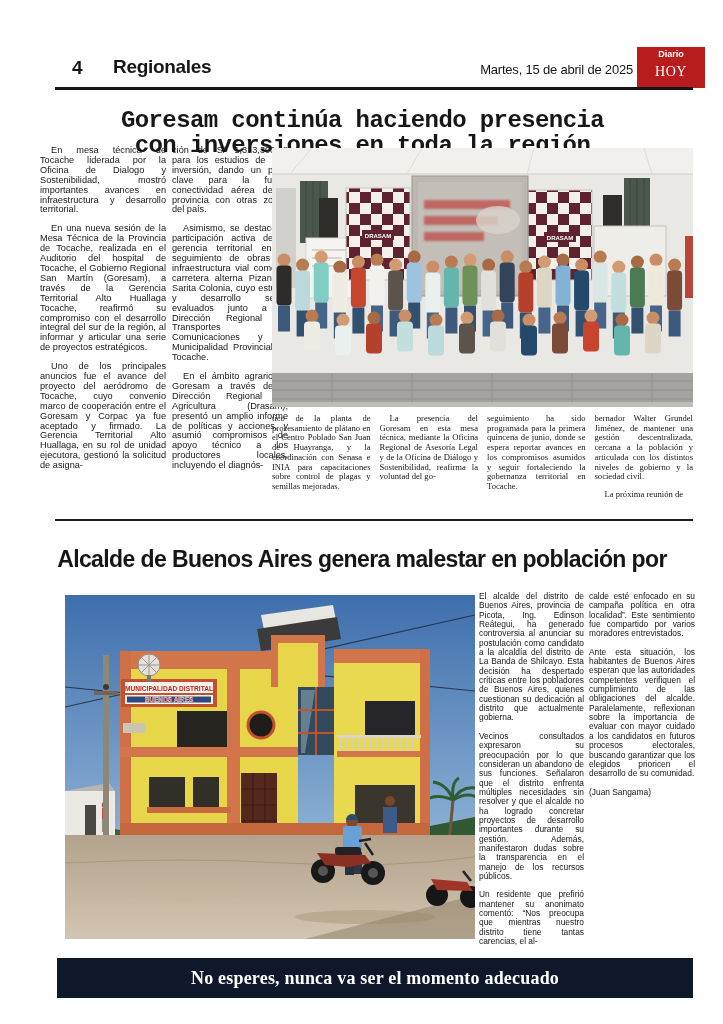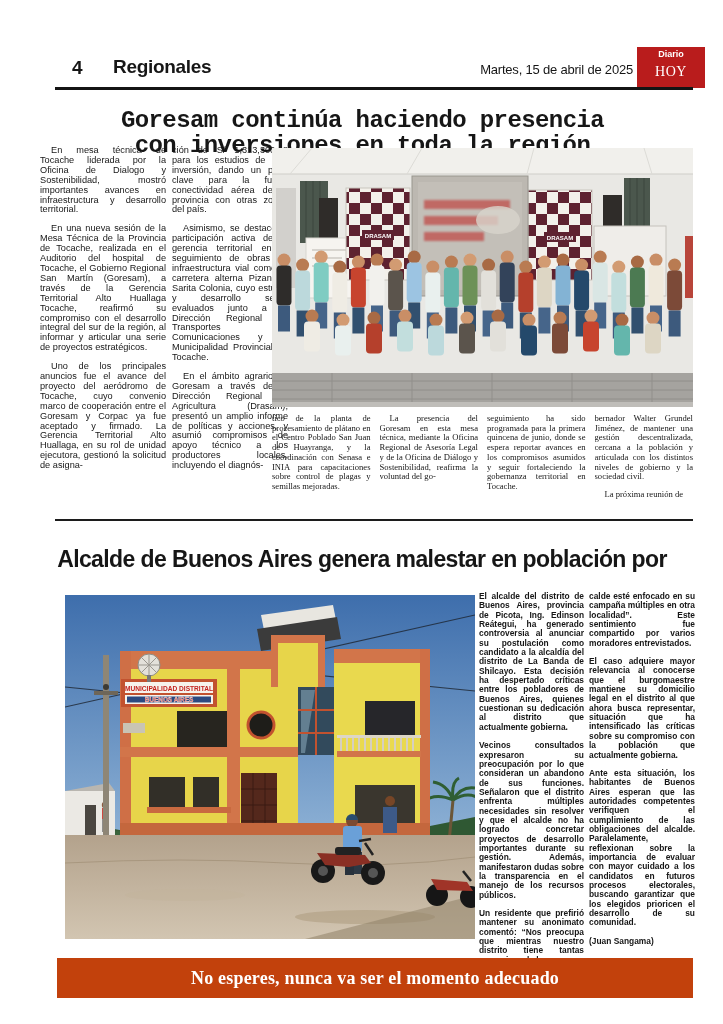--- a/index.html
+++ b/index.html
@@ -29,23 +29,23 @@
   .ph1{left:272px;top:148px;width:421px;height:259px;}
   .ph1 svg,.ph2 svg{display:block;width:100%;height:100%;}
   .a1row{left:272px;top:414px;width:421px;height:100px;display:flex;gap:9px;}
   .a1row .c{flex:1;font-size:8.6px;line-height:9.7px;text-align:justify;overflow:hidden;}
   .a1row p{margin:0 0 8px 0;font-family:Liberation Serif, serif;}
   
   .ph2{left:65px;top:595px;width:410px;height:344px;}
   .a2col{font-size:8.4px;line-height:9.35px;text-align:justify;overflow:hidden;}
   .a2c1{left:479px;top:592px;width:105px;height:372px;}
   .a2c2{left:589px;top:592px;width:106px;height:372px;}
-  .a2col p{margin:0 0 9px 0;font-weight:bold;}
-  
-  .banner{left:57px;top:958px;width:636px;height:40px;background:#c2410c;
+  .a2col p{margin:0 0 9px 0;}
+  
+  .banner{left:57px;top:958px;width:636px;height:40px;background:#0f172a;
           display:flex;align-items:center;justify-content:center;}
   .banner span{font-family:"Liberation Serif",serif;font-weight:bold;font-size:18px;color:#fff;letter-spacing:.2px;}
 </style>
 </head>
 <body>
 
 <div class="abs pageno">4</div>
 <div class="abs section">Regionales</div>
 <div class="abs date">Martes, 15 de abril de 2025</div>
 <div class="abs logo">
@@ -339,21 +339,20 @@
   </g>
 </svg>
 </figure>
 
 <div class="abs a2col a2c1">
   <p>El alcalde del distrito de Buenos Aires, provincia de Picota, Ing. Edinson Reátegui, ha generado controversia al anunciar su postulación como candidato a la alcaldía del distrito de La Banda de Shilcayo. Esta decisión ha despertado críticas entre los pobladores de Buenos Aires, quienes cuestionan su dedicación al distrito que actualmente gobierna.</p>
   <p class="tight">Vecinos consultados expresaron su preocupación por lo que consideran un abandono de sus funciones. Señalaron que el distrito enfrenta múltiples necesidades sin resolver y que el alcalde no ha logrado concretar proyectos de desarrollo importantes durante su gestión. Además, manifestaron dudas sobre la transparencia en el manejo de los recursos públicos.</p>
   <p class="tight">Un residente que prefirió mantener su anonimato comentó: “Nos preocupa que mientras nuestro distrito tiene tantas carencias, el al-</p>
 </div>
 <div class="abs a2col a2c2">
-  <p>calde esté enfocado en su campaña múltiples en otra localidad”. Este sentimiento fue compartido por varios moradores entrevistados.</p>
-  <p>El caso adquiere mayor relevancia al conocerse que el burgomaestre mantiene su domicilio legal en el distrito al que ahora busca representar, situación que ha intensificado las críticas sobre su compromiso con la población que actualmente gobierna.</p>
+  <p>calde esté enfocado en su campaña política en otra localidad”. Este sentimiento fue compartido por varios moradores entrevistados.</p>
   <p class="tight">Ante esta situación, los habitantes de Buenos Aires esperan que las autoridades competentes verifiquen el cumplimiento de las obligaciones del alcalde. Paralelamente, reflexionan sobre la importancia de evaluar con mayor cuidado a los candidatos en futuros procesos electorales, buscando garantizar que los elegidos prioricen el desarrollo de su comunidad.</p>
   <p class="tight">(Juan Sangama)</p>
 </div>
 
 <div class="abs banner">
   <span>No esperes, nunca va ser el momento adecuado</span>
 </div>
 
 </body></html>

